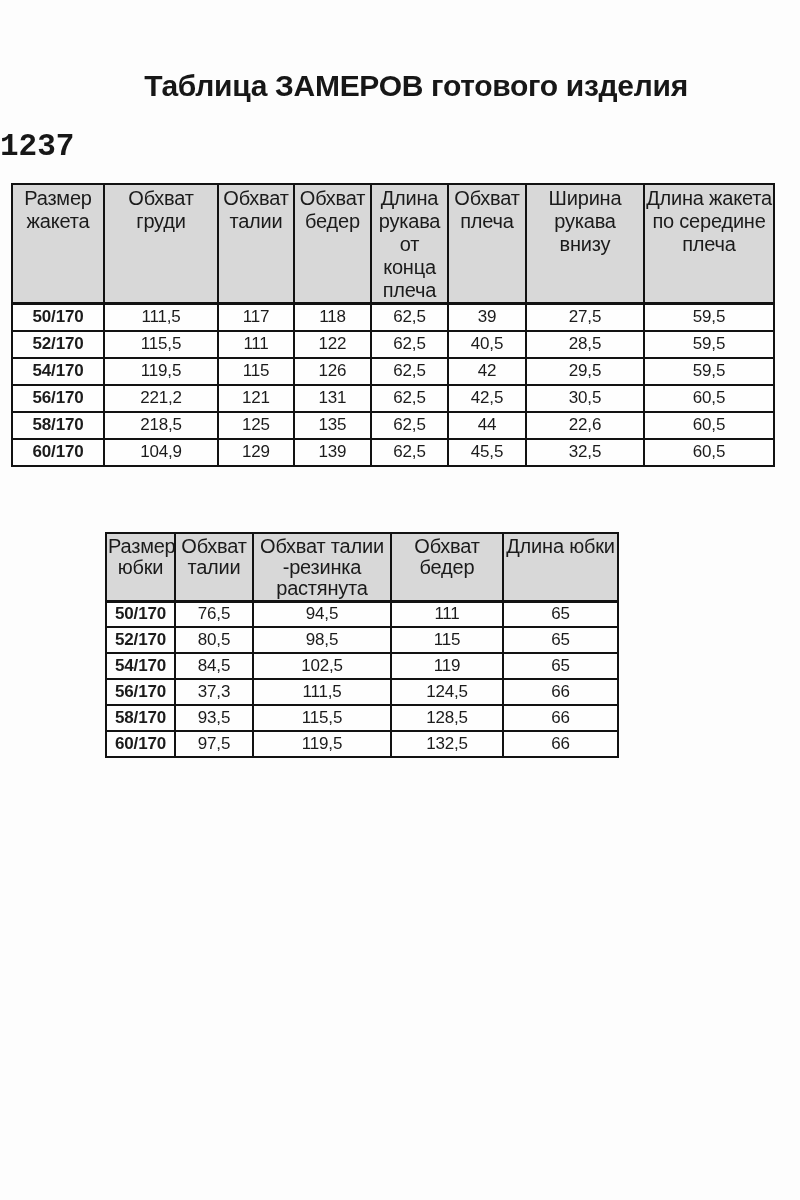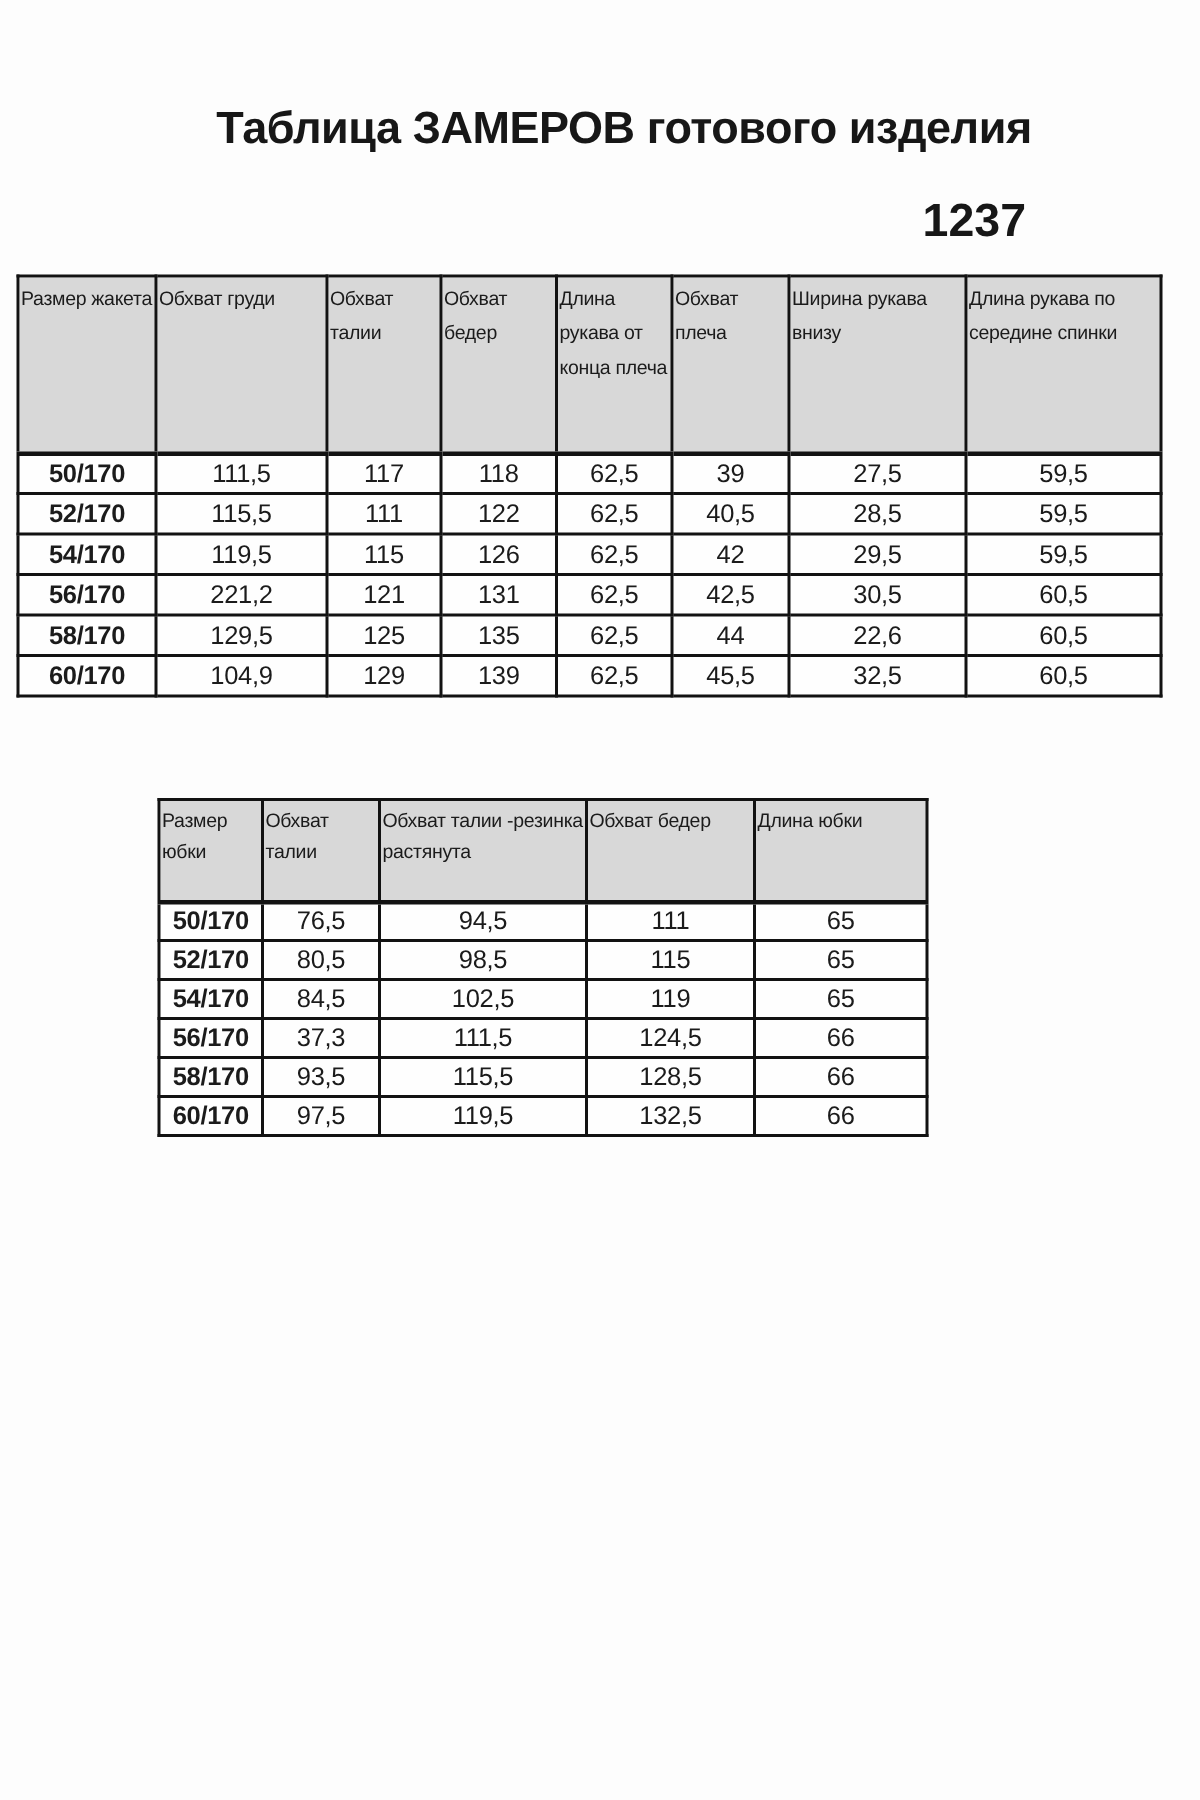--- a/index.html
+++ b/index.html
@@ -24,42 +24,43 @@
     font-size: 30px;
     font-weight: bold;
     letter-spacing: -0.3px;
     color: #171717;
   }
   .model-number {
     position: absolute;
     top: 129px;
     left: 0;
     width: 684px;
-    text-align: right;
+    text-align: left;
     font-size: 31px;
     font-weight: bold;
     color: #171717;
+    font-family: Liberation Mono, monospace;
   }
   table.meas {
     position: absolute;
     border-collapse: collapse;
     table-layout: fixed;
     background: #fefefe;
   }
   table.meas th, table.meas td {
     box-sizing: border-box;
     border: 2px solid #121212;
     overflow: hidden;
   }
   table.meas th {
     background: var(--header-bg, #d8d8d8);
     font-weight: normal;
-    font-size: 13px;
+    font-size: 20px;
     vertical-align: top;
-    text-align: left;
+    text-align: center;
     padding: 2px 1px 0 1px;
     border-bottom-width: 3px;
     letter-spacing: -0.2px;
   }
   table.meas td {
     text-align: center;
     vertical-align: middle;
     font-size: 17px;
     padding: 0 2px;
     letter-spacing: -0.2px;
@@ -95,21 +96,21 @@
     </colgroup>
     <thead>
       <tr>
         <th>Размер жакета</th>
         <th>Обхват груди</th>
         <th>Обхват талии</th>
         <th>Обхват бедер</th>
         <th>Длина рукава от конца плеча</th>
         <th>Обхват плеча</th>
         <th>Ширина рукава внизу</th>
-        <th>Длина рукава по середине спинки</th>
+        <th>Длина жакета по середине плеча</th>
       </tr>
     </thead>
     <tbody>
       <tr>
         <td>50/170</td>
         <td>111,5</td>
         <td>117</td>
         <td>118</td>
         <td>62,5</td>
         <td>39</td>
@@ -141,21 +142,21 @@
         <td>221,2</td>
         <td>121</td>
         <td>131</td>
         <td>62,5</td>
         <td>42,5</td>
         <td>30,5</td>
         <td>60,5</td>
       </tr>
       <tr>
         <td>58/170</td>
-        <td>129,5</td>
+        <td>218,5</td>
         <td>125</td>
         <td>135</td>
         <td>62,5</td>
         <td>44</td>
         <td>22,6</td>
         <td>60,5</td>
       </tr>
       <tr>
         <td>60/170</td>
         <td>104,9</td>

